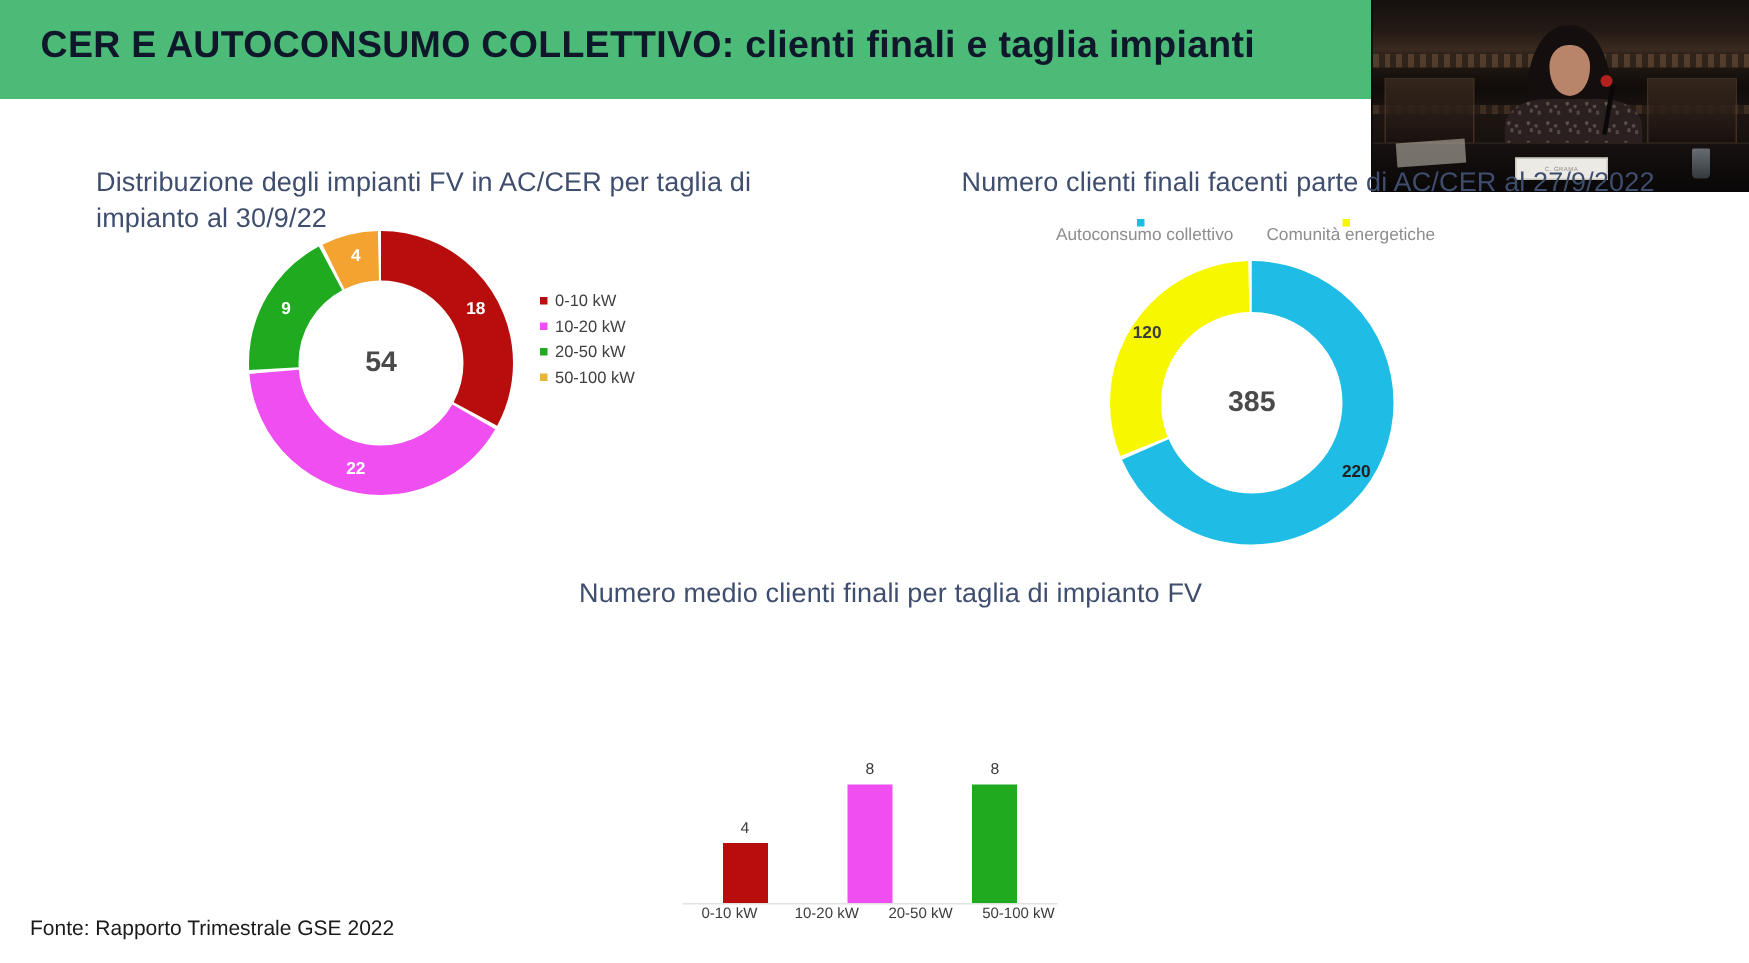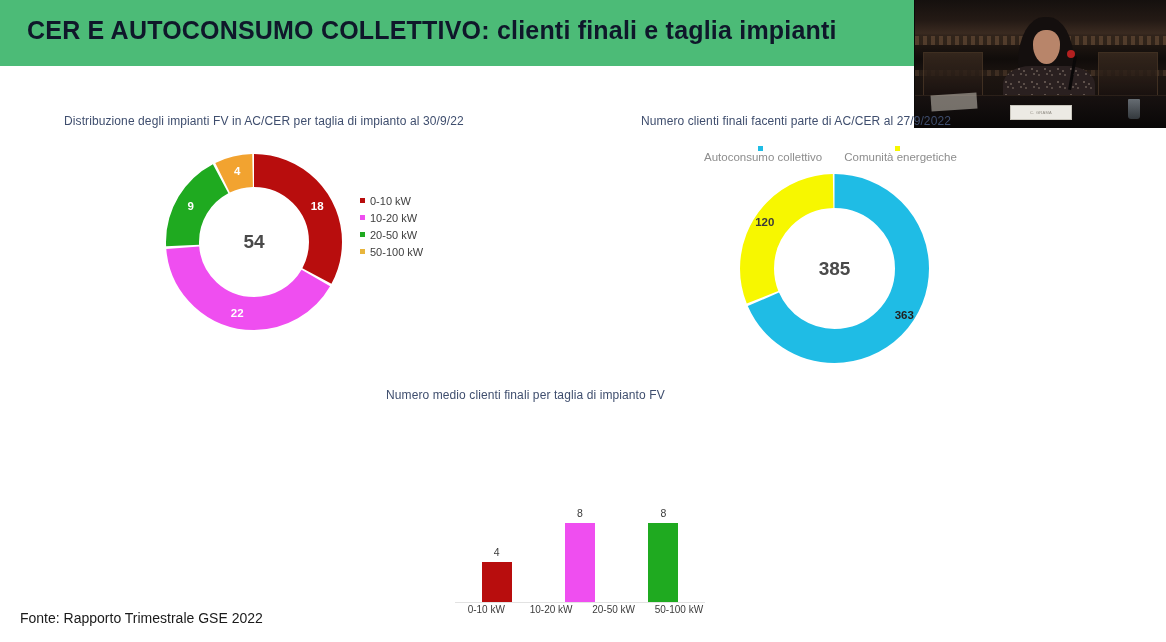--- a/index.html
+++ b/index.html
@@ -173,21 +173,21 @@
     height: 16px;
     background: #c9c3b8;
     opacity: .55;
     transform: rotate(-4deg);
   }
 
   
   .chart-title {
     position: absolute;
     color: #3f4e6e;
-    font-size: 12px;
+    font-size: 18px;
     line-height: 24px;
     letter-spacing: .1px;
   }
   #title-left  { left: 64px;  top: 109px; width: 470px; }
   #title-right { left: 641px; top: 109px; width: 470px; }
   #title-bottom{ left: 386px; top: 383px; width: 420px; }
 
   
   .donut-wrap { position: absolute; }
   .donut-center-label {
@@ -378,21 +378,21 @@
       <span>Comunità energetiche</span>
   </div>
 </div>
 
 <div class="donut-wrap" id="donut-right" style="left:738px; top:172px; width:193px; height:193px;">
   <svg width="193" height="193" viewBox="0 0 193 193">
       <circle cx="96.5" cy="96.5" r="77.5" fill="none" stroke="#1fbce5" stroke-width="34" stroke-dasharray="332.97121622389807 486.94686130641793" stroke-dashoffset="0" transform="rotate(-90 96.5 96.5)"></circle>
       <circle cx="96.5" cy="96.5" r="77.5" fill="none" stroke="#f7f700" stroke-width="34" stroke-dasharray="149.57564508251988 486.94686130641793" stroke-dashoffset="-335.17121622389806" transform="rotate(-90 96.5 96.5)"></circle>
     </svg>
   <div class="donut-center-label">385</div>
-<div class="slice-label" style="left: 166.224px; top: 143.346px; color: rgb(34, 34, 34);">363</div><div class="slice-label" style="left: 26.7758px; top: 49.6542px; color: rgb(59, 59, 59);">120</div></div>
+<div class="slice-label" style="left: 166.224px; top: 143.346px; color: rgb(34, 34, 34);">220</div><div class="slice-label" style="left: 26.7758px; top: 49.6542px; color: rgb(59, 59, 59);">120</div></div>
 
 <div id="title-bottom" class="chart-title">Numero medio clienti finali per taglia di impianto FV</div>
 
 <div id="bar-chart">
   <div id="bar-plot">
       <div class="bar-col">
         <div class="bar-value">4</div>
         <div class="bar-rect" style="height: 40px; background: rgb(184, 13, 13);"></div>
       </div>
       <div class="bar-col">

